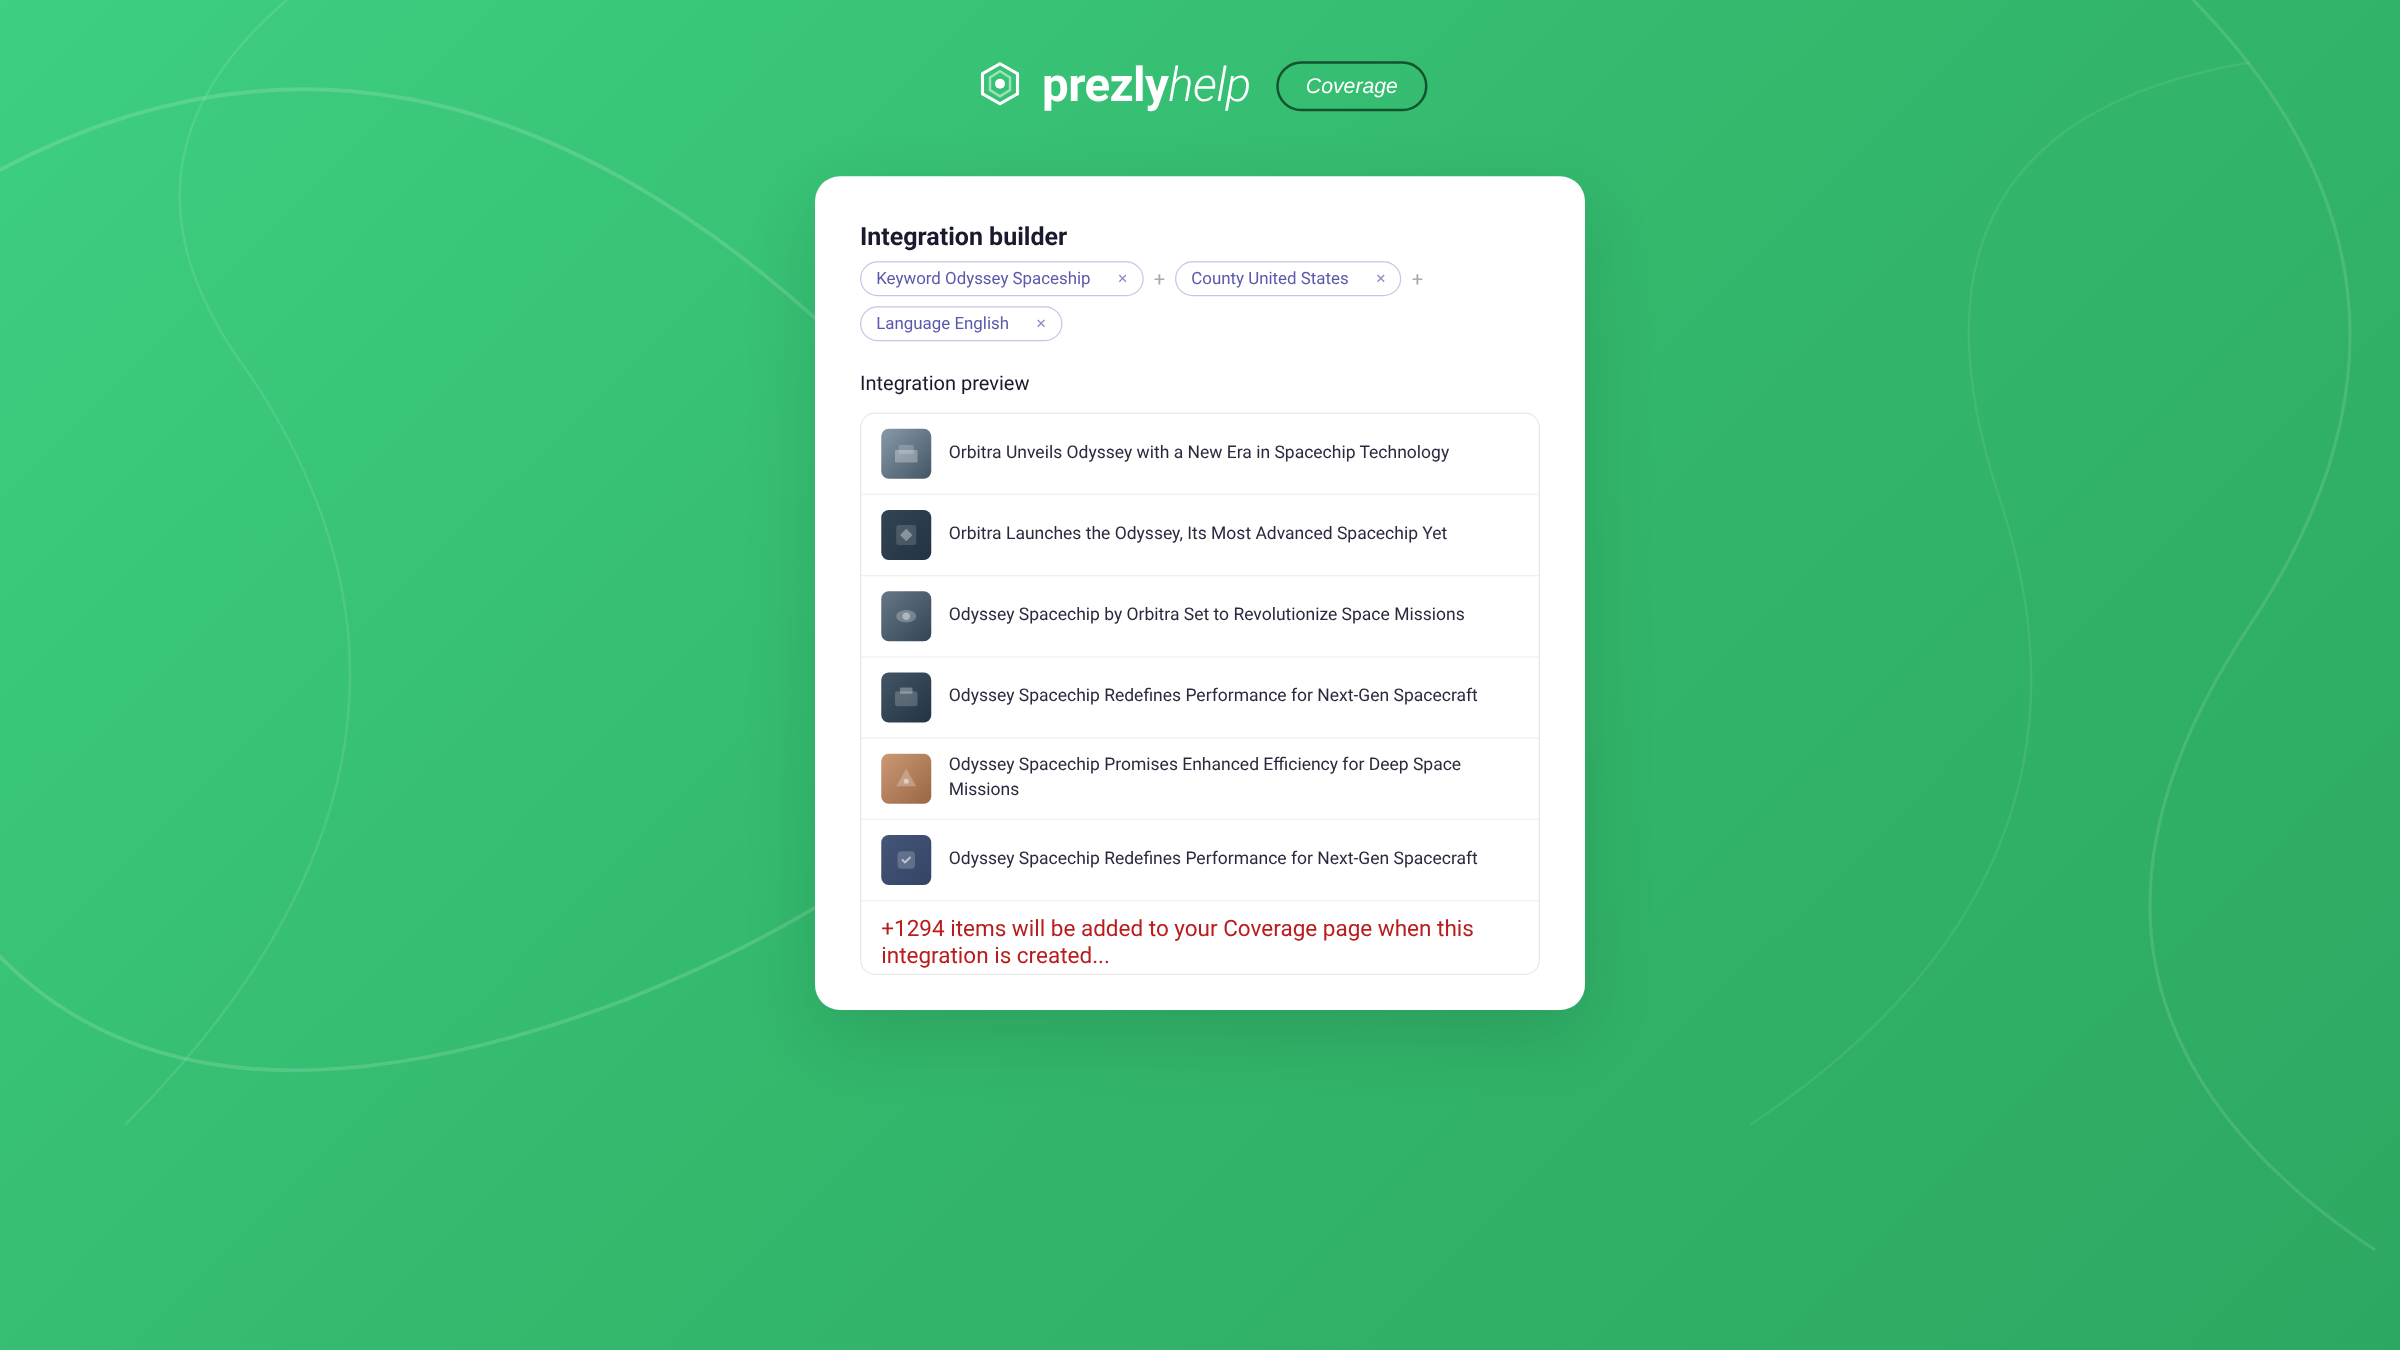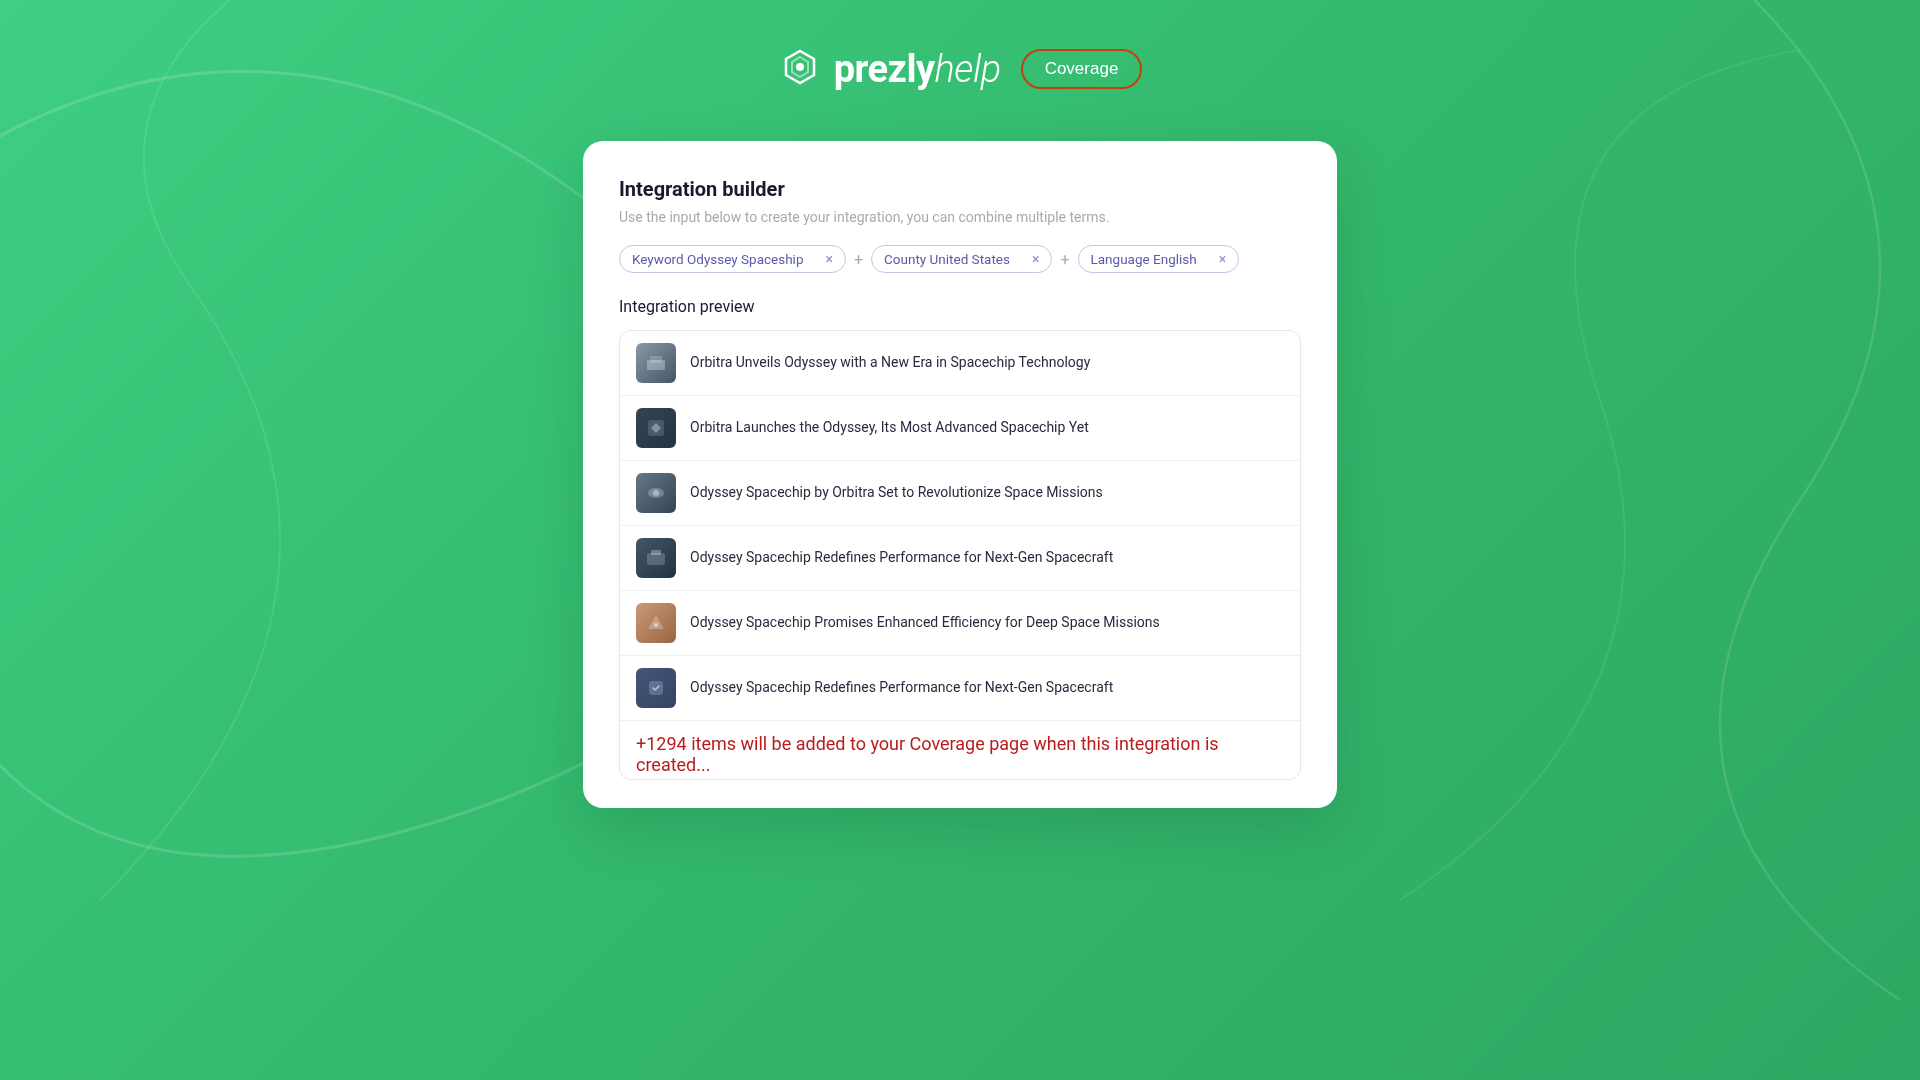--- a/index.html
+++ b/index.html
@@ -55,36 +55,37 @@
       color: white;
       letter-spacing: -0.5px;
     }
 
     .logo-text span {
       font-weight: 300;
       font-style: italic;
     }
 
     .coverage-badge {
-      border: 2px solid #c2410c;
+      border: 2px solid #14532d;
       border-radius: 999px;
       padding: 8px 22px;
       color: white;
       font-size: 17px;
       font-weight: 500;
       cursor: pointer;
       background: transparent;
       transition: background 0.2s;
+      font-style: italic;
     }
 
     
     .card {
       background: white;
       border-radius: 20px;
-      width: 754px;
+      width: 616px;
       padding: 36px 36px 28px;
       box-shadow: 0 20px 60px rgba(0,0,0,0.12);
     }
 
     .card-title {
       font-size: 20px;
       font-weight: 700;
       color: #1a1a2e;
       margin-bottom: 8px;
     }
@@ -256,21 +257,20 @@
       <div class="logo-text">
         <span style="font-weight:700;font-style:normal;">prezly</span><span>help</span>
       </div>
     </div>
     <button class="coverage-badge">Coverage</button>
   </div>
 
   <div class="card">
 
     <div class="card-title">Integration builder</div>
-    <div class="card-subtitle">Use the input below to create your integration, you can combine multiple terms.</div>
 
 
     <div class="tags-row">
 
       <div class="tag">
         <span>Keyword Odyssey Spaceship</span>
         <span class="tag-close">×</span>
       </div>
 
       <span class="tag-plus">+</span>

